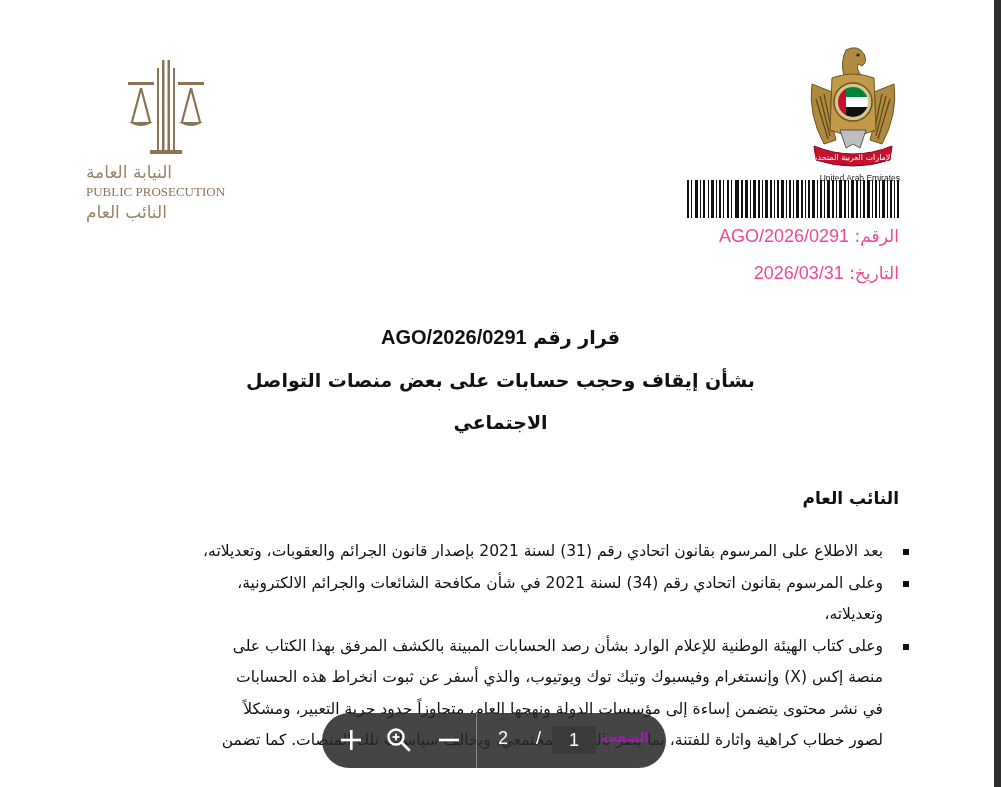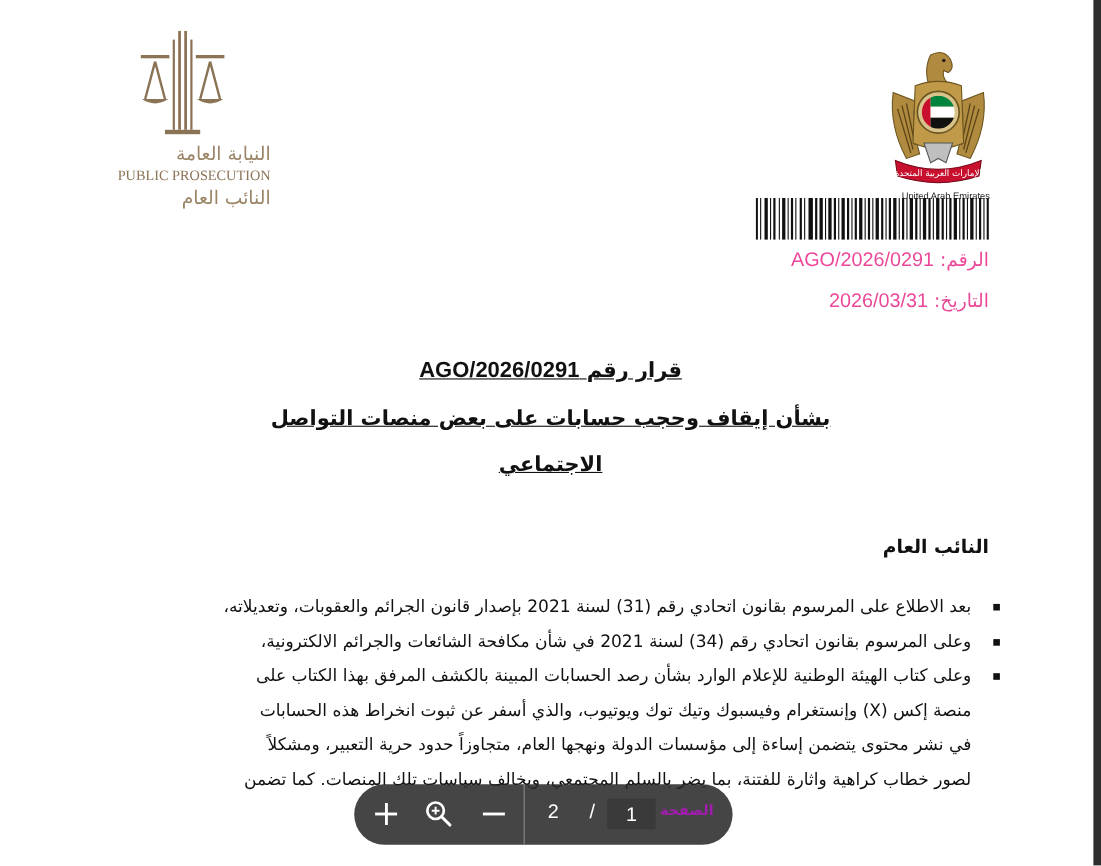--- a/index.html
+++ b/index.html
@@ -2,36 +2,36 @@
 <html><head>
 <meta charset="utf-8">
 <style>
   html, body { margin:0; padding:0; }
   body { width:1001px; height:787px; overflow:hidden; background:#ffffff; position:relative;
          font-family:"DejaVu Sans", "Liberation Sans", sans-serif; color:#111; }
   .page { position:absolute; left:0; top:0; width:1001px; height:787px; background:#fff; overflow:hidden; }
   .scroll-edge { position:absolute; right:0; top:0; width:7px; height:787px; background:#2e2e2e; }
 
   
-  .pp-logo { position:absolute; left:86px; top:28px; width:160px; text-align:right; color:#8b7355; }
+  .pp-logo { position:absolute; left:86px; top:60px; width:160px; text-align:left; color:#8b7355; }
   .pp-logo svg { display:block; margin:0 auto; }
   .pp-ar1 { font-size:17px; letter-spacing:3px; margin-top:6px; direction:rtl; line-height:20px; color:#9a8466; }
   .pp-en { font-family:Liberation Serif, serif; font-size:13px; letter-spacing:0px; color:#8b7355; line-height:16px; margin-top:2px; }
   .pp-ar2 { font-size:17px; letter-spacing:4px; direction:rtl; line-height:20px; color:#9a8466; margin-top:2px; }
 
   
   .emblem { position:absolute; left:806px; top:44px; width:94px; text-align:right; }
   .emblem-caption { font-family:"Liberation Sans", sans-serif; font-size:8.5px; color:#222; margin-top:1px; white-space:nowrap; }
   .barcode { position:absolute; left:687px; top:180px; width:212px; height:38px; }
 
   .ref-line { position:absolute; right:102px; direction:rtl; font-size:17px; color:#ec4899; white-space:nowrap; font-family:"DejaVu Sans", sans-serif; }
   .ref-line .num { font-family:"Liberation Sans", sans-serif; font-size:18px; }
 
   
-  .title { position:absolute; left:0; width:1001px; text-align:center; direction:rtl; font-weight:bold; font-size:19px; color:#111; white-space:nowrap; font-family:"DejaVu Sans", sans-serif;text-decoration:underline; }
+  .title { position:absolute; left:0; width:1001px; text-align:center; direction:rtl; font-weight:bold; font-size:19px; color:#111; white-space:nowrap; font-family:"DejaVu Sans", sans-serif; }
   .title .num { font-family:"Liberation Sans", sans-serif; font-weight:bold; font-size:20px; }
 
   .section-head { position:absolute; right:102px; top:488px; direction:rtl; font-weight:bold; font-size:17px; font-family:"DejaVu Sans", sans-serif; }
 
   .body-text { position:absolute; right:90px; width:790px; direction:rtl; font-size:15.5px; line-height:31.5px; font-family:"DejaVu Sans", sans-serif; }
   .bullet { position:relative; padding-right:28px; text-align:justify; text-align-last:auto; }
   .bullet::before { content:""; position:absolute; right:2px; top:13px; width:6px; height:6px; background:#111; }
   .bullet .line { display:block; white-space:nowrap; overflow:hidden; text-align:right; }
 
   
@@ -189,20 +189,21 @@
   <div class="title" style="top:411px;">الاجتماعي</div>
 
   <div class="section-head">النائب العام</div>
 
   <div class="body-text" style="top:536px;">
     <div class="bullet">
       <span class="line">بعد الاطلاع على المرسوم بقانون اتحادي رقم (31) لسنة 2021 بإصدار قانون الجرائم والعقوبات، وتعديلاته،</span>
     </div>
     <div class="bullet">
       <span class="line">وعلى المرسوم بقانون اتحادي رقم (34) لسنة 2021 في شأن مكافحة الشائعات والجرائم الالكترونية،</span>
+      <span class="line">وتعديلاته،</span>
     </div>
     <div class="bullet">
       <span class="line">وعلى كتاب الهيئة الوطنية للإعلام الوارد بشأن رصد الحسابات المبينة بالكشف المرفق بهذا الكتاب على</span>
       <span class="line">منصة إكس (X) وإنستغرام وفيسبوك وتيك توك ويوتيوب، والذي أسفر عن ثبوت انخراط هذه الحسابات</span>
       <span class="line">في نشر محتوى يتضمن إساءة إلى مؤسسات الدولة ونهجها العام، متجاوزاً حدود حرية التعبير، ومشكلاً</span>
       <span class="line">لصور خطاب كراهية واثارة للفتنة، بما يضر بالسلم المجتمعي، ويخالف سياسات تلك المنصات. كما تضمن</span>
     </div>
   </div>
 
   <div class="toolbar">

